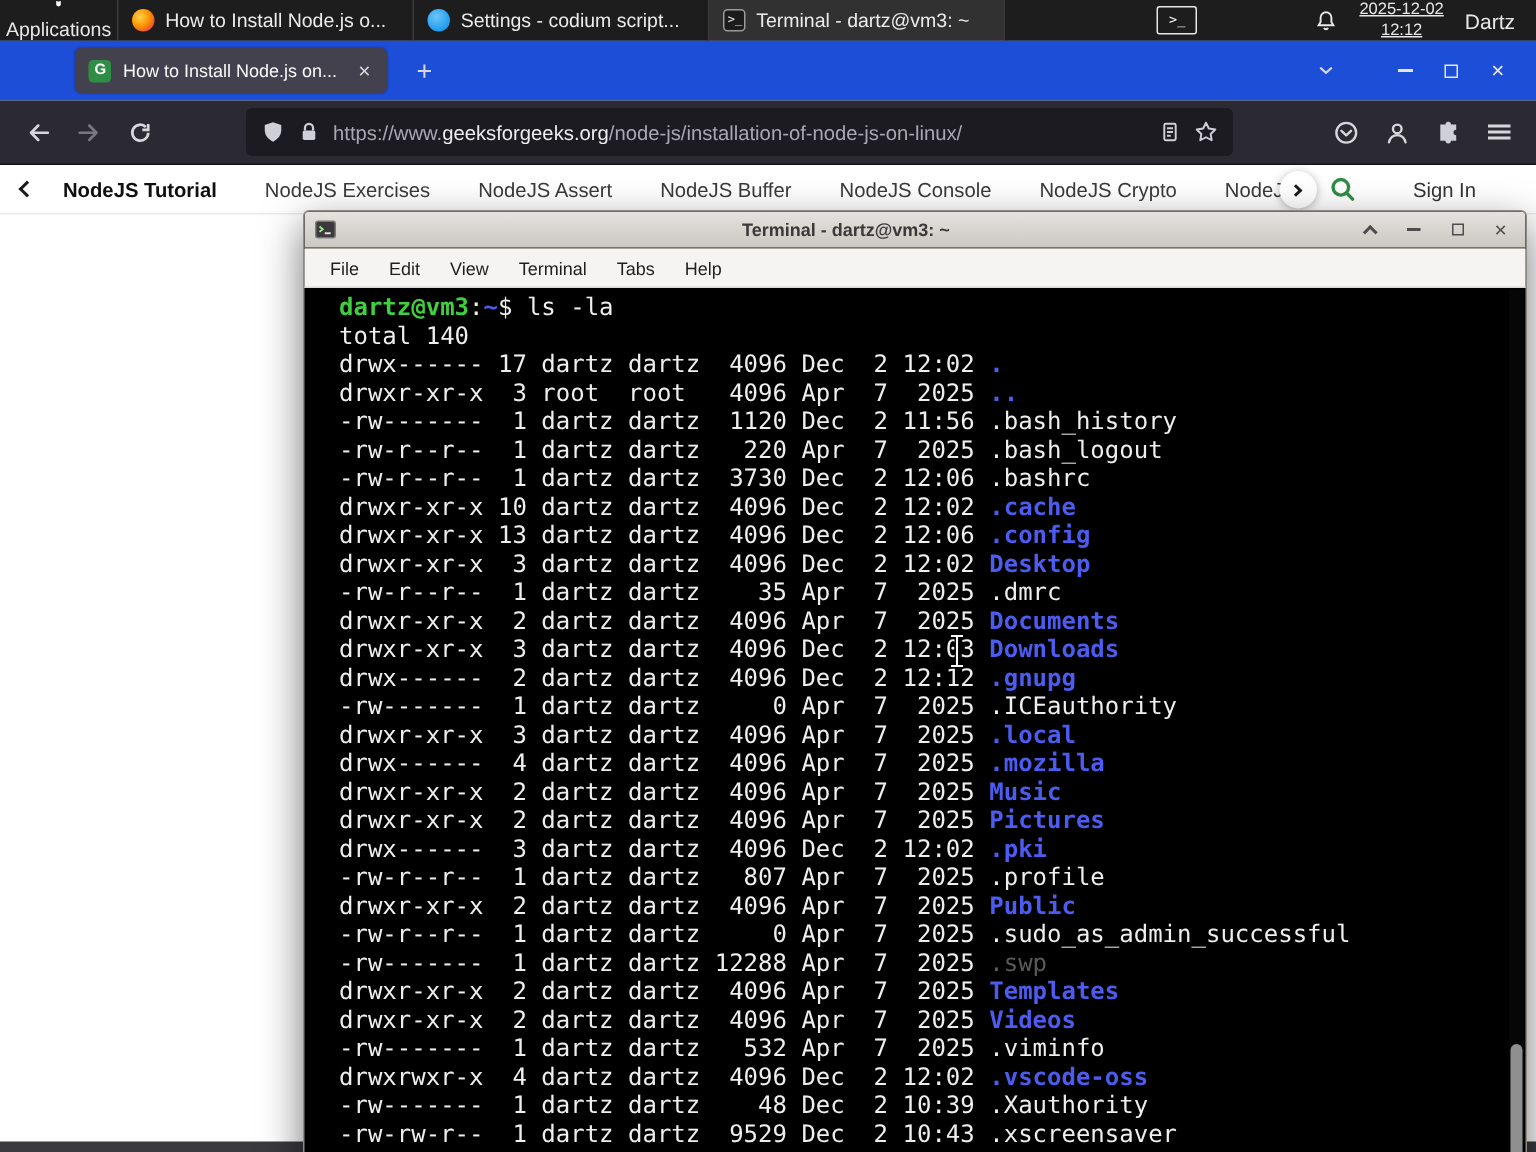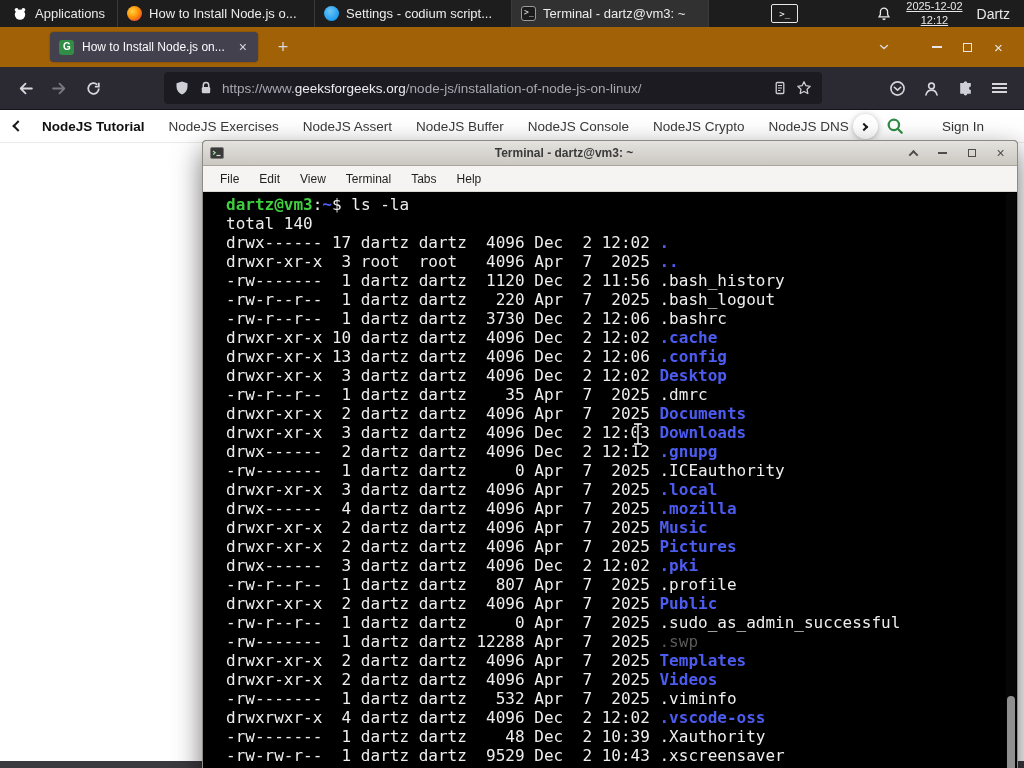--- a/index.html
+++ b/index.html
@@ -2,41 +2,41 @@
 <html><head>
 <meta charset="utf-8">
 <style>
   * { margin:0; padding:0; box-sizing:border-box; }
   html,body { width:1024px; height:768px; overflow:hidden; }
   body { font-family:"Liberation Sans","DejaVu Sans",sans-serif; background:#000; position:relative; }
   .desktop { position:absolute; inset:0; }
 
   
   .system-bar { position:absolute; top:0; left:0; right:0; height:27px; background:#1d1d1d; color:#e8e8e8; display:flex; align-items:stretch; z-index:50; font-size:13px; }
-  .apps-btn { display:flex; align-items:center; gap:7px; padding:0 12px; cursor:default; }
+  .apps-btn { display:flex; align-items:center; gap:7px; padding:0 4px; cursor:default;flex-direction:column; }
   .apps-btn svg { width:16px; height:16px; }
   .taskbar { display:flex; align-items:stretch; border-left:1px solid #3a3a3a; }
   .task-btn { display:flex; align-items:center; gap:7px; padding:0 9px; width:197px; border-right:1px solid #3a3a3a; overflow:hidden; }
   .task-btn.active { background:rgba(255,255,255,0.09); }
   .task-ic { width:15px; height:15px; flex:none; position:relative; }
   .firefox-icon { border-radius:50%; background:radial-gradient(circle at 35% 35%, #ffd24a 0%, #ff9500 45%, #e8483f 80%, #b5007f 100%); }
   .codium-icon { border-radius:50%; background:radial-gradient(circle at 40% 35%, #6cc5f5, #1f9cf0 70%); }
   .terminal-icon { background:#1b1b1b; border:1px solid #9a9a9a; border-radius:3px; }
   .terminal-icon::after { content:">_"; position:absolute; top:1px; left:2px; color:#e8e8e8; font-size:8px; font-family:"DejaVu Sans Mono",monospace; }
   .task-title { white-space:nowrap; overflow:hidden; color:#ececec; }
   .tray { margin-left:auto; display:flex; align-items:center; gap:14px; padding:0 10px; }
   .tray-box { width:27px; height:19px; border:1px solid #e8e8e8; border-radius:2px; display:flex; align-items:center; justify-content:center; margin-right:64px; }
   .tb-glyph { font-family:"DejaVu Sans Mono",monospace; font-size:9px; color:#fff; }
   .bell { width:16px; height:16px; }
   .clock { text-align:center; line-height:1.2; font-size:11px;text-decoration:underline; }
   .user { font-size:14px; padding-right:4px; }
 
   
   .browser { position:absolute; top:27px; left:0; right:0; bottom:0; display:flex; flex-direction:column; background:#fff; z-index:1; }
-  .tabbar { height:40px; background:#a16207; display:flex; align-items:center; padding:0 10px 0 8px; flex:none;justify-content:space-between; }
+  .tabbar { height:40px; background:#1d4ed8; display:flex; align-items:center; padding:0 10px 0 8px; flex:none;justify-content:space-between; }
   .tab { margin-left:42px; width:208px; height:30px; background:#42414d; border-radius:4px; display:flex; align-items:center; gap:8px; padding:0 9px; color:#fbfbfe; box-shadow:0 0 2px rgba(0,0,0,.4); }
   .favicon { width:15px; height:15px; border-radius:3px; background:#2f8d46; flex:none; position:relative; }
   .favicon::after { content:"G"; position:absolute; top:1px; left:4px; color:#fff; font-size:10px; font-weight:bold; }
   .tab-title { font-size:12px; white-space:nowrap; overflow:hidden; flex:1; }
   .tab-close { font-size:14px; color:#d8d8dd; padding:0 2px; }
   .newtab { color:#d8d8dd; font-size:18px; margin-left:12px; width:26px; text-align:center; }
   .flex-sp { flex:1; }
   .tab-chevron { margin-right:30px; display:flex; }
   .tab-chevron svg { width:14px; height:14px; }
   .wc { width:31px; height:26px; display:flex; align-items:center; justify-content:center; color:#e6e6ea; }
@@ -52,21 +52,21 @@
   .urlbar { flex:1; height:32px; background:#1c1b22; border-radius:4px; margin:0 58px 0 54px; display:flex; align-items:center; gap:8px; padding:0 10px; min-width:0; }
   .urlbar svg { width:16px; height:16px; flex:none; }
   .url { font-size:13.5px; white-space:nowrap; overflow:hidden; flex:1; min-width:0; }
   .u-dim { color:#a8a8b2; }
   .u-main { color:#ededf0; }
 
   .page { flex:1; position:relative; background:#fff; min-height:0; }
   .site-nav { height:33px; display:flex; align-items:center; gap:20px; padding:0 14px; border-bottom:1px solid #ebebeb; background:#fff; position:relative; font-size:13.5px; color:#333; }
   .chev { width:8px; height:8px; border-left:2.4px solid #1a1a1a; border-bottom:2.4px solid #1a1a1a; transform:rotate(45deg); flex:none; }
   .chev-r { transform:rotate(225deg); }
-  .nav-links { display:flex; gap:24px; white-space:nowrap; overflow:hidden; flex:1; min-width:0; align-items:center; }
+  .nav-links { display:flex; gap:32px; white-space:nowrap; overflow:hidden; flex:1; min-width:0; align-items:center; }
   .nav-link { color:#3a3a3a; }
   .nav-link.first { color:#0f0f0f; font-weight:700; }
   .nav-next { position:absolute; right:146px; top:4px; width:25px; height:25px; border-radius:50%; background:#fff; box-shadow:0 1px 6px rgba(0,0,0,.3); display:flex; align-items:center; justify-content:center; }
   .nav-next .chev { width:6px; height:6px; border-width:2px; margin-left:-3px; }
   .search-ic { width:18px; height:18px; flex:none; }
   .signin { margin:0 26px 0 18px; color:#333; }
   .bottom-strip { position:absolute; bottom:0; left:0; right:0; height:7px; background:#3a3a3f; }
 
   
   .terminal-window { position:absolute; left:202px; top:140px; width:816px; height:648px; background:var(--term-bg,#000); border:1px solid #8f8b84; border-radius:4px 4px 0 0; box-shadow:0 10px 28px rgba(0,0,0,.55); z-index:20; }

